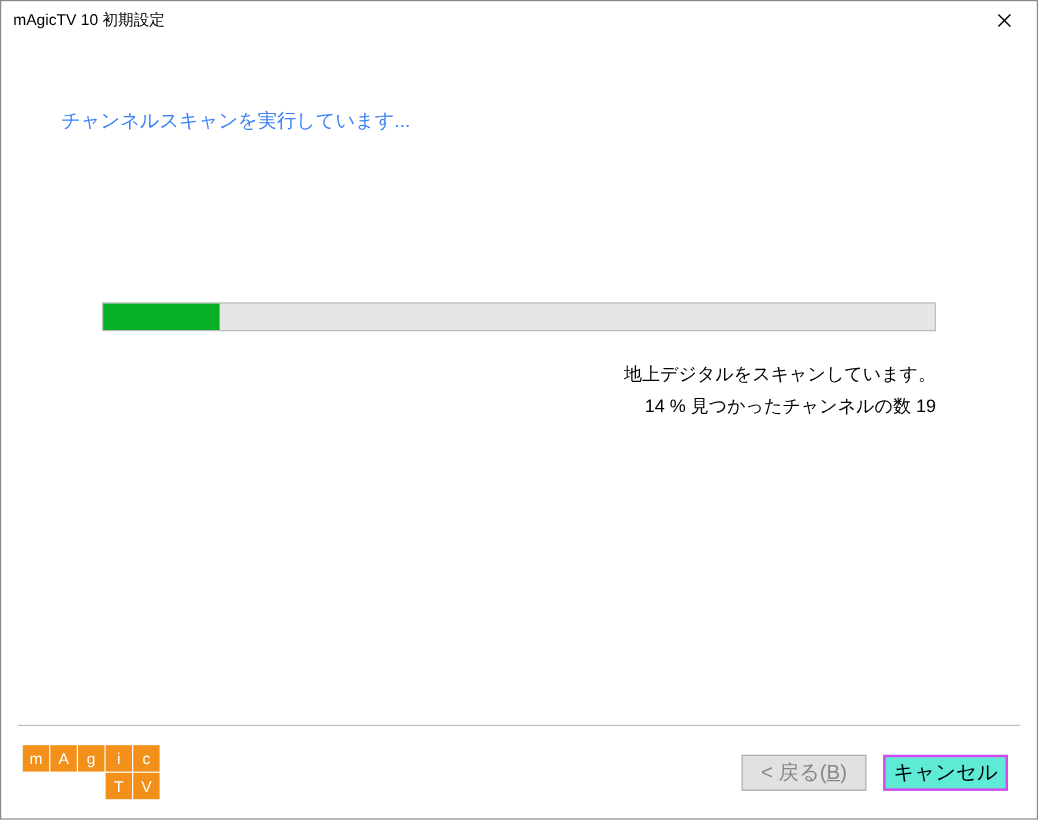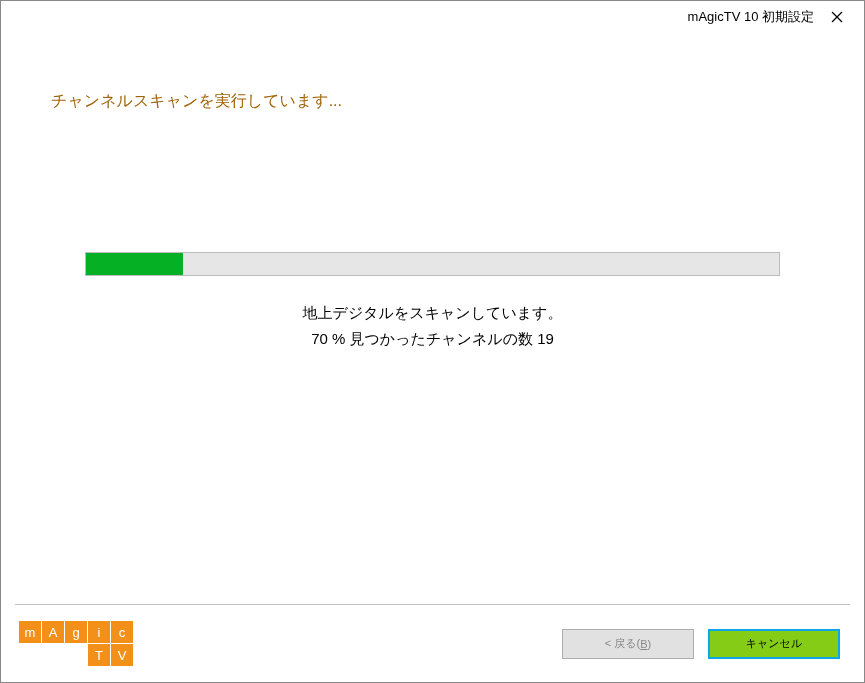--- a/index.html
+++ b/index.html
@@ -14,21 +14,21 @@
       width: 865px;
       height: 683px;
       border: 1px solid #888;
       display: flex;
       flex-direction: column;
     }
     .titlebar {
       height: 32px;
       display: flex;
       align-items: center;
-      justify-content: flex-end;
+      justify-content: space-between;
       padding: 0 4px 0 10px;
       font-size: 13px;
       color: #000;
     }
     .titlebar .close {
       width: 46px;
       height: 28px;
       display: flex;
       align-items: center;
       justify-content: center;
@@ -36,40 +36,40 @@
       font-size: 14px;
       color: #000;
     }
     .content {
       flex: 1;
       padding: 58px 50px 0 50px;
       position: relative;
     }
     .heading {
       font-size: 16px;
-      color: #a16207;
+      color: #3b82f6;
       margin-bottom: 140px;
     }
     .progress-container {
       padding: 0 34px;
     }
     .progress-bar {
       width: 100%;
       height: 24px;
       background: #e6e6e6;
       border: 1px solid #bcbcbc;
       position: relative;
     }
     .progress-fill {
       height: 100%;
       background: #06b025;
       width: 14%;
     }
     .status-lines {
-      text-align: center;
+      text-align: right;
       margin-top: 24px;
       font-size: 15px;
       color: #000;
       line-height: 1.7;
     }
     .footer {
       height: 78px;
       border-top: 1px solid #c0c0c0;
       margin: 0 14px;
       display: flex;
@@ -99,39 +99,39 @@
       justify-content: center;
       font-size: 13px;
       font-weight: normal;
       font-family: Arial, sans-serif;
     }
     .buttons {
       display: flex;
       gap: 14px;
     }
     .btn {
-      width: 132px;
+      width: 104px;
       height: 30px;
       border: 1px solid #adadad;
       background: #e1e1e1;
       color: #000;
-      font-size: 11px;
+      font-size: 17px;
       font-family: inherit;
       cursor: pointer;
       display: flex;
       align-items: center;
       justify-content: center;
     }
     .btn:disabled {
       color: #888;
       cursor: default;
     }
     .btn.primary {
-      border: 2px solid #0ea5e9;
-      background: #84cc16;
+      border: 2px solid #d946ef;
+      background: #5eead4;
     }
     .btn u {
       text-decoration: underline;
     }
   </style>
 </head>
 <body>
 
 <div class="titlebar">
   <span>mAgicTV 10 初期設定</span>
@@ -145,21 +145,21 @@
 
 <div class="content">
   <div class="heading">チャンネルスキャンを実行しています...</div>
 
   <div class="progress-container">
     <div class="progress-bar">
       <div class="progress-fill" style="width:14%"></div>
     </div>
     <div class="status-lines">
       <div>地上デジタルをスキャンしています。</div>
-      <div>70 % 見つかったチャンネルの数 19</div>
+      <div>14 % 見つかったチャンネルの数 19</div>
     </div>
   </div>
 </div>
 
 <div class="footer">
   <div class="logo">
     <div class="logo-row">
       <div class="logo-cell">m</div>
       <div class="logo-cell">A</div>
       <div class="logo-cell">g</div>

